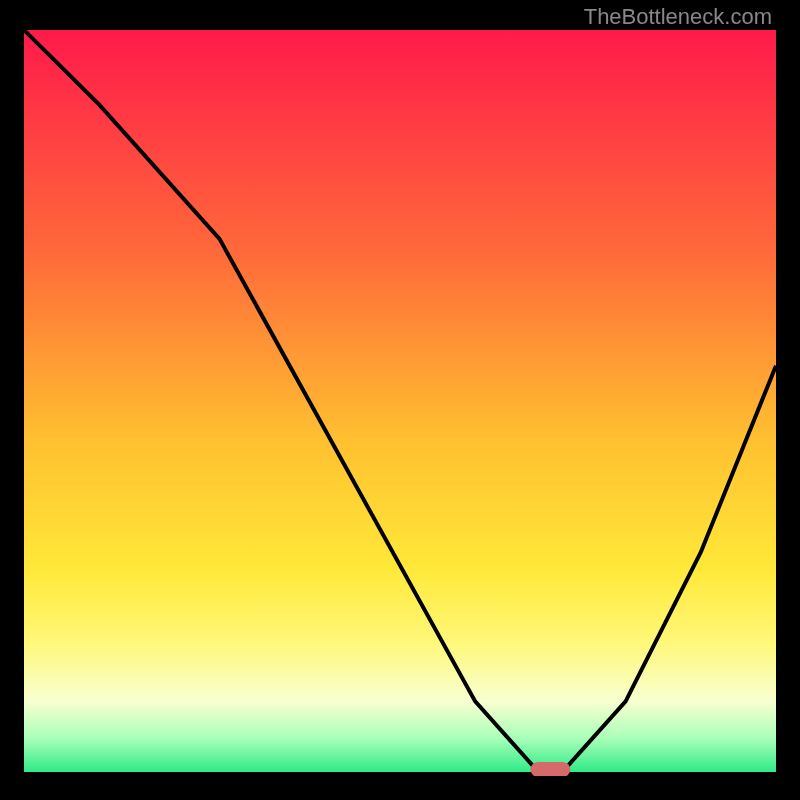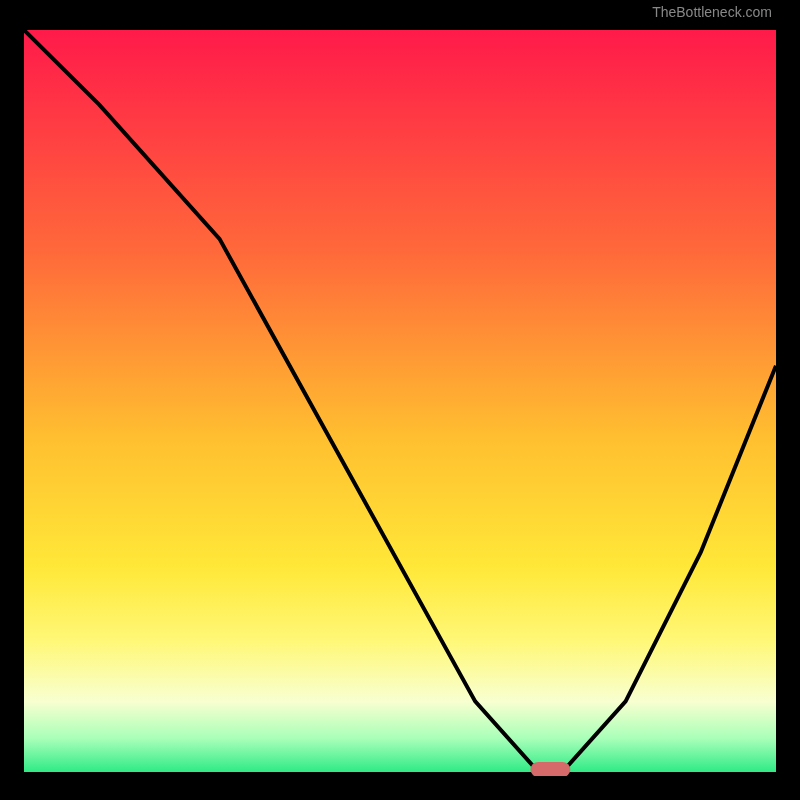--- a/index.html
+++ b/index.html
@@ -9,21 +9,21 @@
     height: 800px;
     background: #000;
     font-family: Arial, sans-serif;
     position: relative;
   }
   .watermark {
     position: absolute;
     top: 4px;
     right: 28px;
     color: #888;
-    font-size: 14px;
+    font-size: 22px;
     font-weight: 500;
     z-index: 10;
     margin-left: 44px;
   }
   .chart-frame {
     position: absolute;
     top: 30px;
     left: 24px;
     width: 752px;
     height: 746px;

